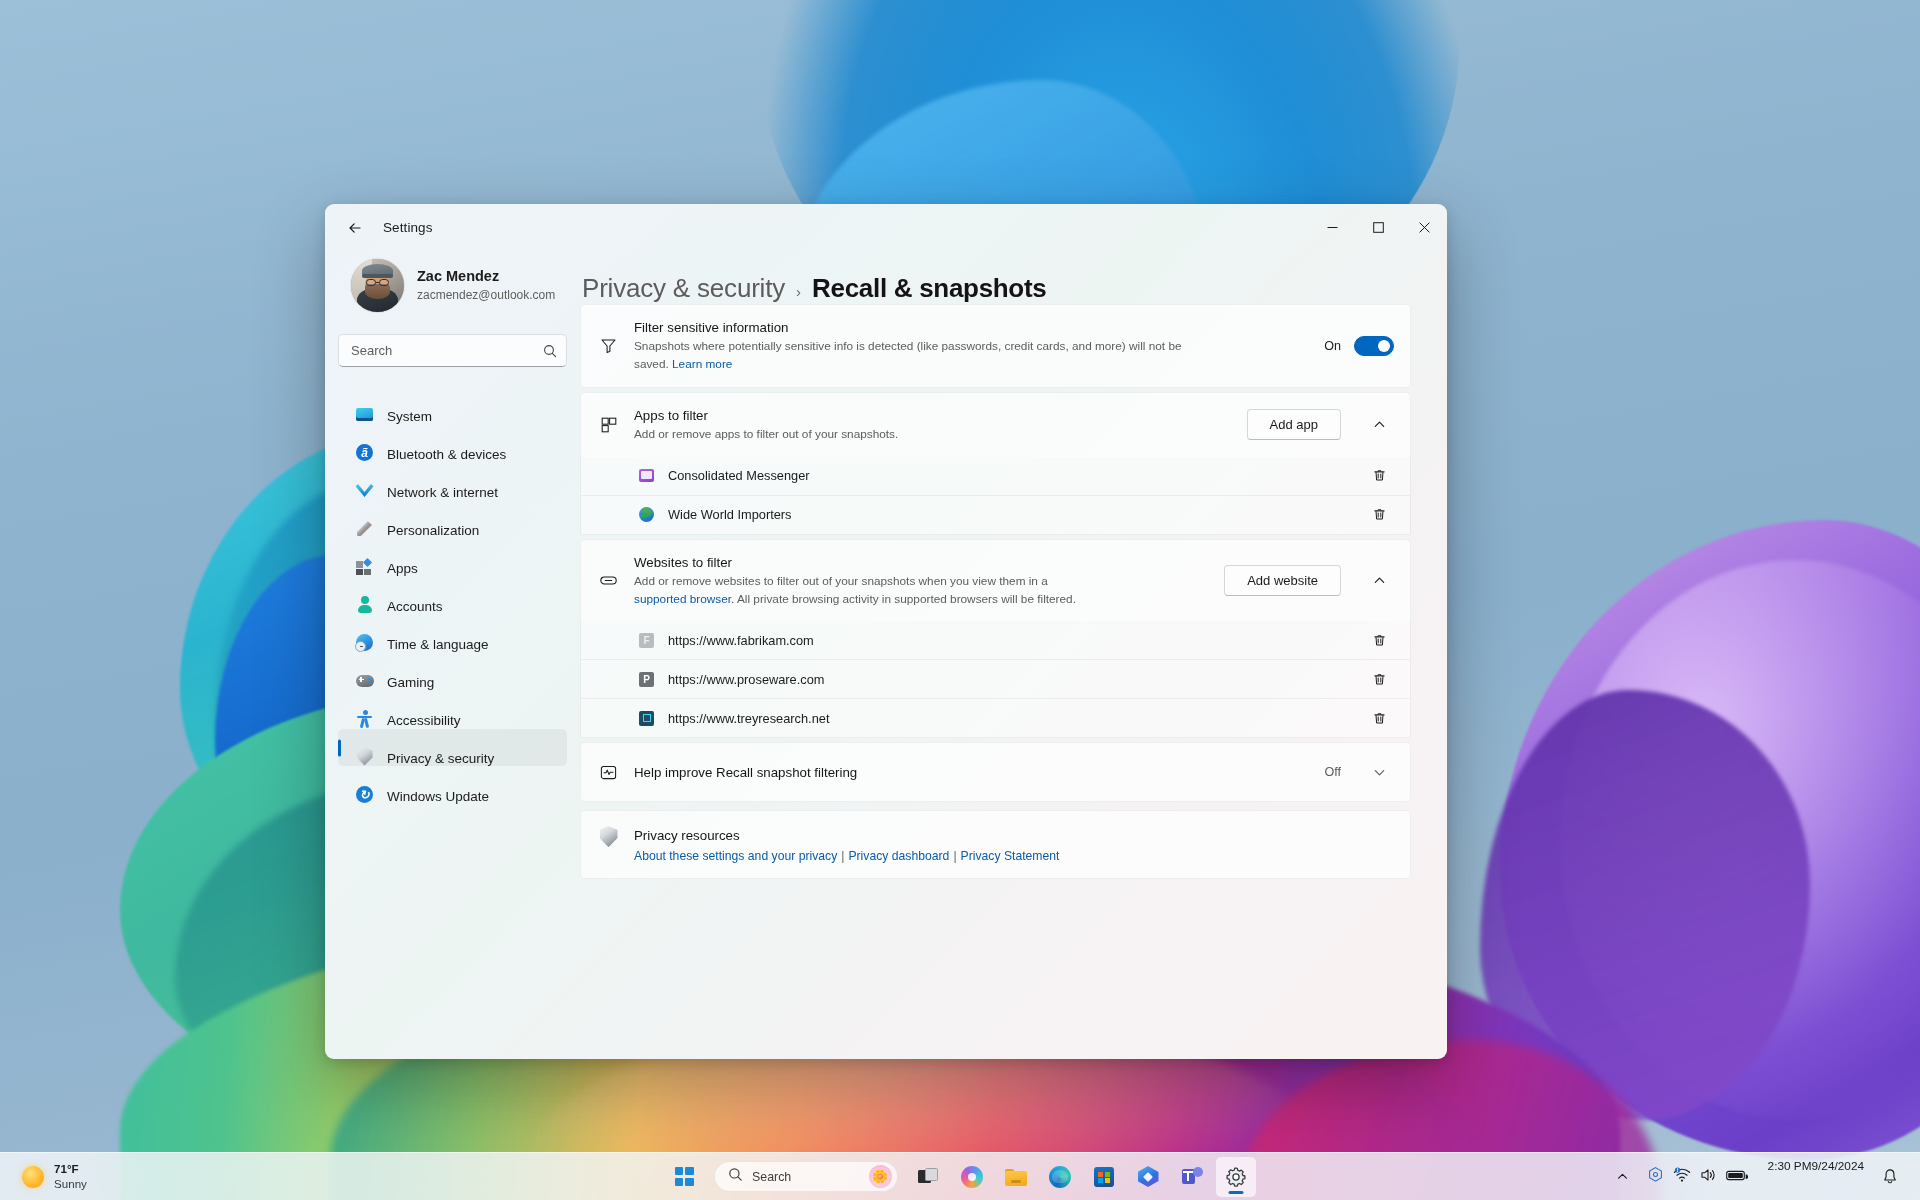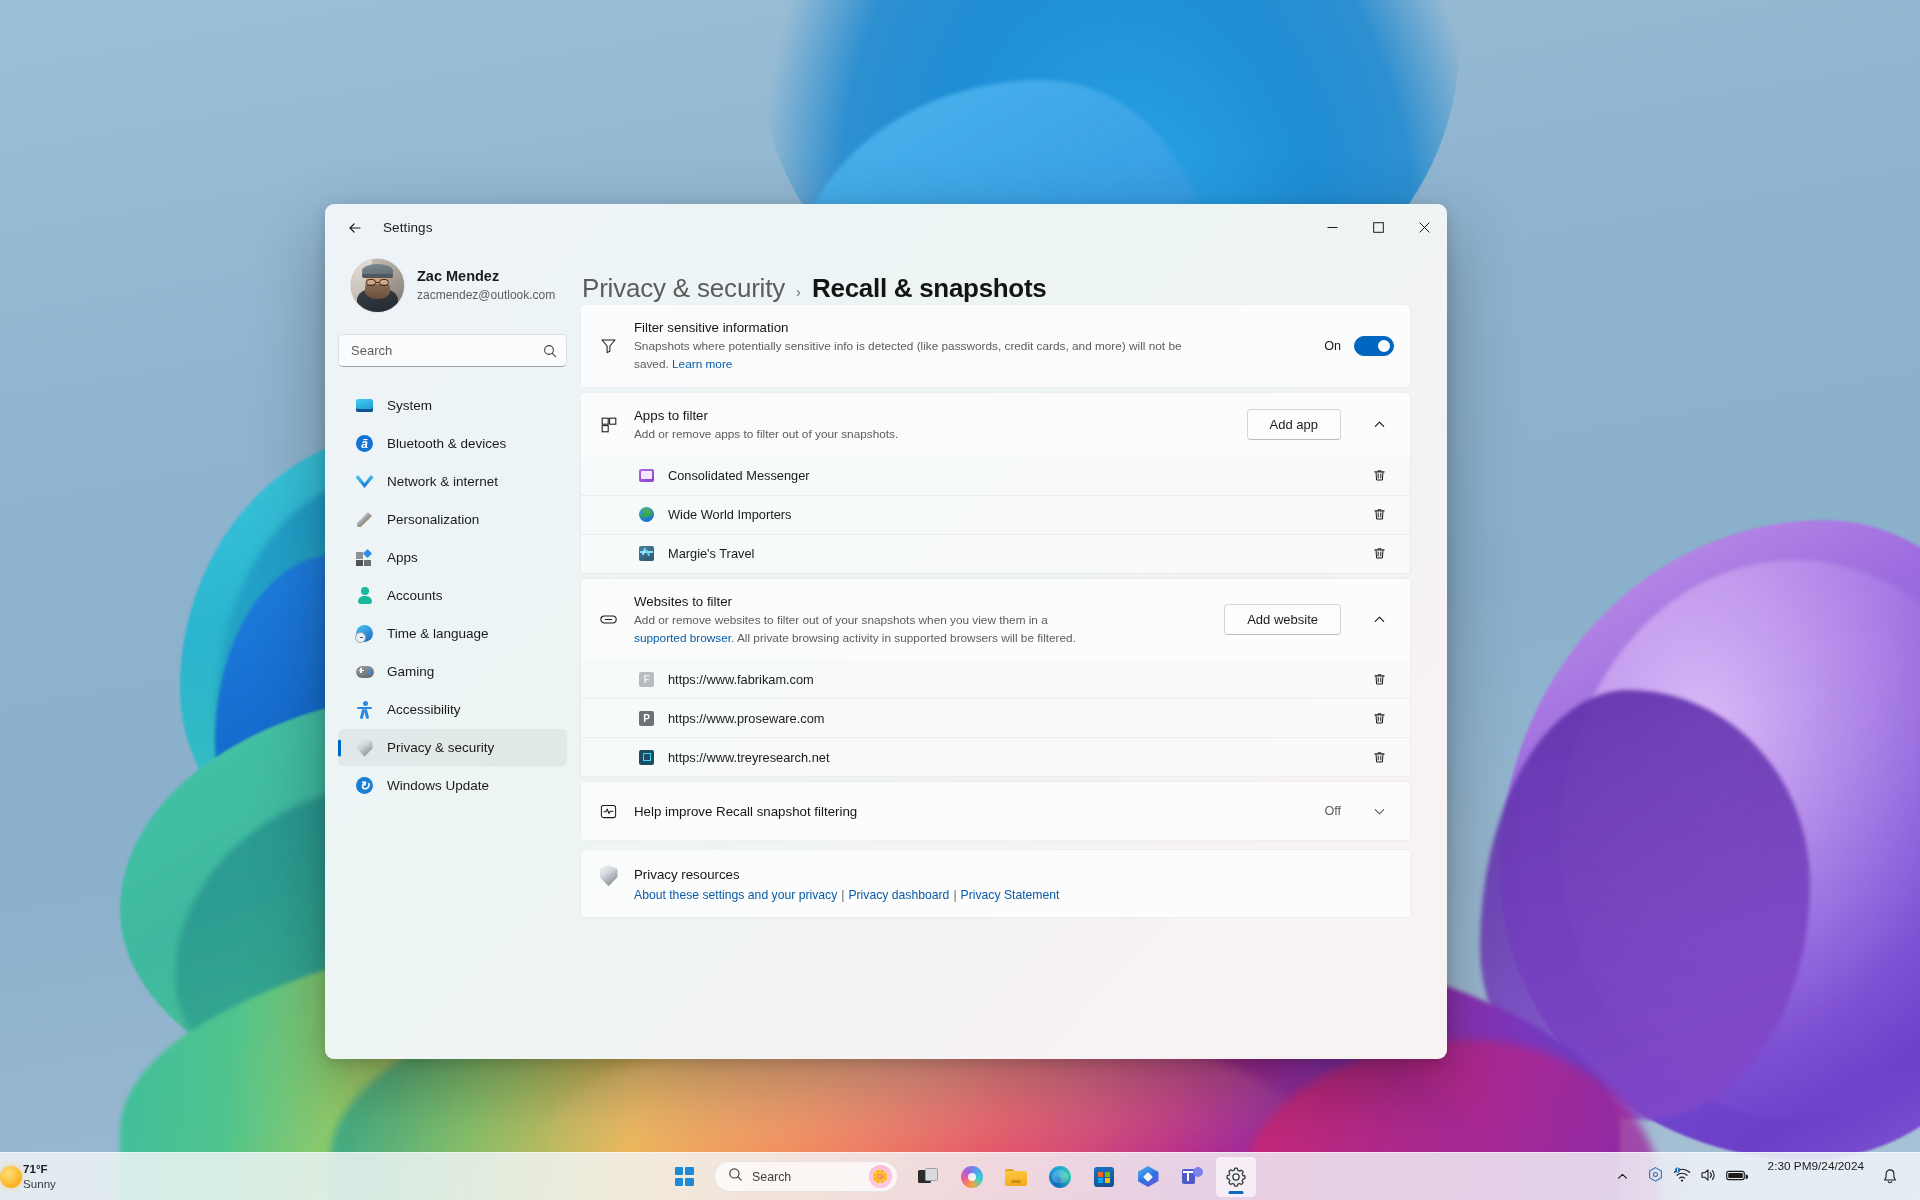--- a/index.html
+++ b/index.html
@@ -186,21 +186,21 @@
   }
   .search-box input {
     flex:1; border:none; outline:none; background:transparent;
     font-family:"Liberation Sans", sans-serif; font-size:13px; color:#1b1b1b;
   }
   .search-box input::placeholder { color:#5d5d5d; }
   .search-ico { color:#444; display:flex; align-items:center; }
 
   .nav { margin-top:20px; display:flex; flex-direction:column; gap:1px; }
   .nav-item {
-    height:37px; border-radius:5px; display:flex; align-items:center;
+    height:37px; border-radius:5px; display:flex; align-items:flex-end;
     gap:13px; padding-left:17px; cursor:pointer; position:relative;
     color:#1b1b1b; font-size:13.5px;
   }
   .nav-item.active { background:rgba(0,0,0,.046); }
   .nav-item.active::before {
     content:""; position:absolute; left:0; top:50%; transform:translateY(-50%);
     width:3px; height:17px; border-radius:2px; background:#0067c0;
   }
   .nav-ico { width:19px; height:19px; flex:none; display:flex; align-items:center; justify-content:center; }
 
@@ -362,21 +362,21 @@
     clip-path:polygon(50% 0,100% 17%,100% 56%,50% 100%,0 56%,0 17%); border-radius:2px; }
 
   
   #taskbar {
     position:absolute; left:0; bottom:0; width:1920px; height:48px;
     background:rgba(243,246,249,.82);
     backdrop-filter:blur(40px); -webkit-backdrop-filter:blur(40px);
     border-top:1px solid rgba(255,255,255,.5);
     display:flex; align-items:center;
   }
-  .weather { display:flex; align-items:center; gap:1px; width:190px; cursor:pointer; }
+  .weather { display:flex; align-items:center; gap:10px; padding-left:22px; width:190px; cursor:pointer; }
   .wx-sun { width:22px; height:22px; border-radius:50%;
     background:radial-gradient(circle at 38% 34%,#ffe07a,#ffb527 62%,#f59d0e 100%);
     box-shadow:0 0 7px rgba(255,185,40,.5); flex:none; }
   .wx-t { line-height:1.25; }
   .wx-temp { font-size:11.6px; font-weight:700; color:#1b1b1b; }
   .wx-desc { font-size:11.6px; color:#3a3a3a; }
 
   .tb-center { position:absolute; left:50%; transform:translateX(-50%);
     display:flex; align-items:center; gap:4px; }
   .tb-item { width:40px; height:40px; border-radius:5px; display:flex;
@@ -716,35 +716,20 @@
             </span>
           </span>
         <span class="sub-name">Wide World Importers</span>
         <span class="del-btn">
           <svg width="15" height="15" viewBox="0 0 15 15" fill="none">
             <path d="M2.8 3.9h9.4M6 3.9V2.8h3v1.1M4 3.9l.6 8.1h5.8l.6-8.1M6.2 6v4M8.8 6v4" stroke="#1b1b1b" stroke-width="1" stroke-linecap="round" stroke-linejoin="round"></path>
           </svg>
         </span>
       </div>
 
-      <div class="sub-row">
-        <span class="sub-ico">
-            <span class="app-travel">
-              <i></i>
-              <i></i>
-              <i></i>
-            </span>
-          </span>
-        <span class="sub-name">Margie's Travel</span>
-        <span class="del-btn">
-          <svg width="15" height="15" viewBox="0 0 15 15" fill="none">
-            <path d="M2.8 3.9h9.4M6 3.9V2.8h3v1.1M4 3.9l.6 8.1h5.8l.6-8.1M6.2 6v4M8.8 6v4" stroke="#1b1b1b" stroke-width="1" stroke-linecap="round" stroke-linejoin="round"></path>
-          </svg>
-        </span>
-      </div>
 
       <div class="spacer-4"></div>
 
       <div class="card grouped">
         <div class="card-row">
           <span class="card-ico">
             <svg width="19" height="19" viewBox="0 0 19 19" fill="none">
               <rect x="1.8" y="6" width="15.4" height="7" rx="3.5" stroke="#1b1b1b" stroke-width="1.05"></rect>
               <path d="M6.3 9.5h6.4" stroke="#1b1b1b" stroke-width="1.05" stroke-linecap="round"></path>
             </svg>

